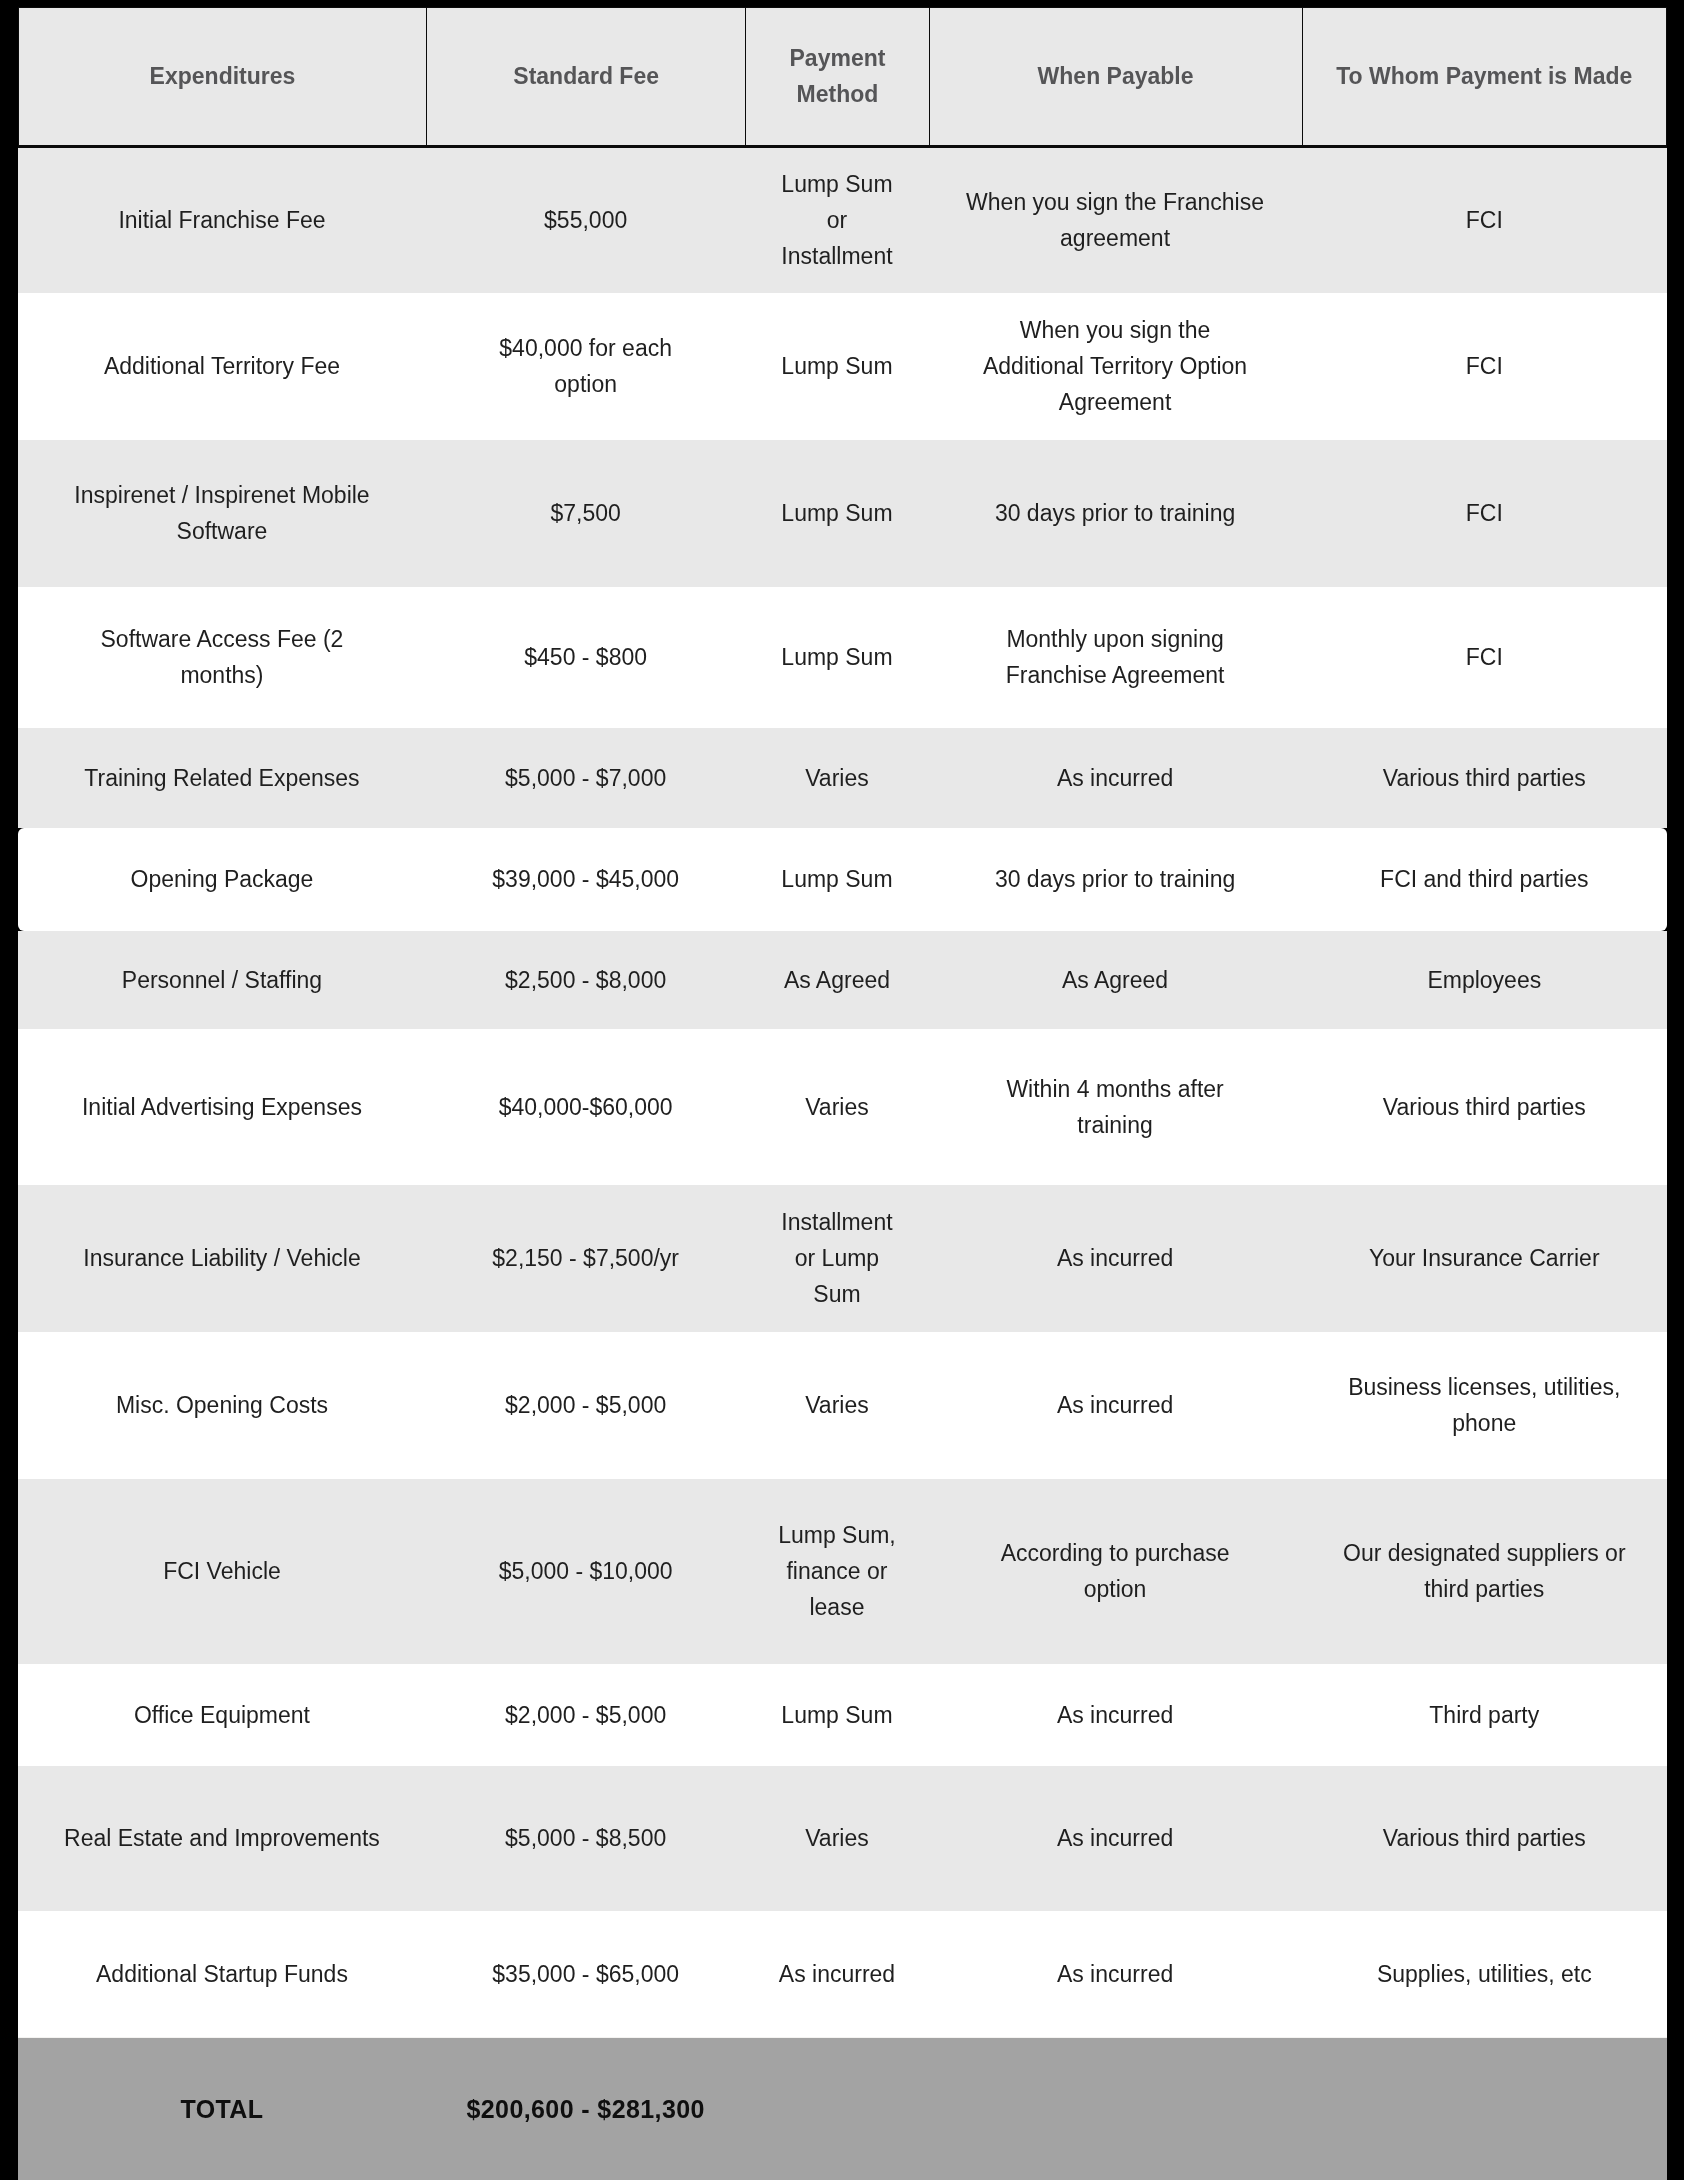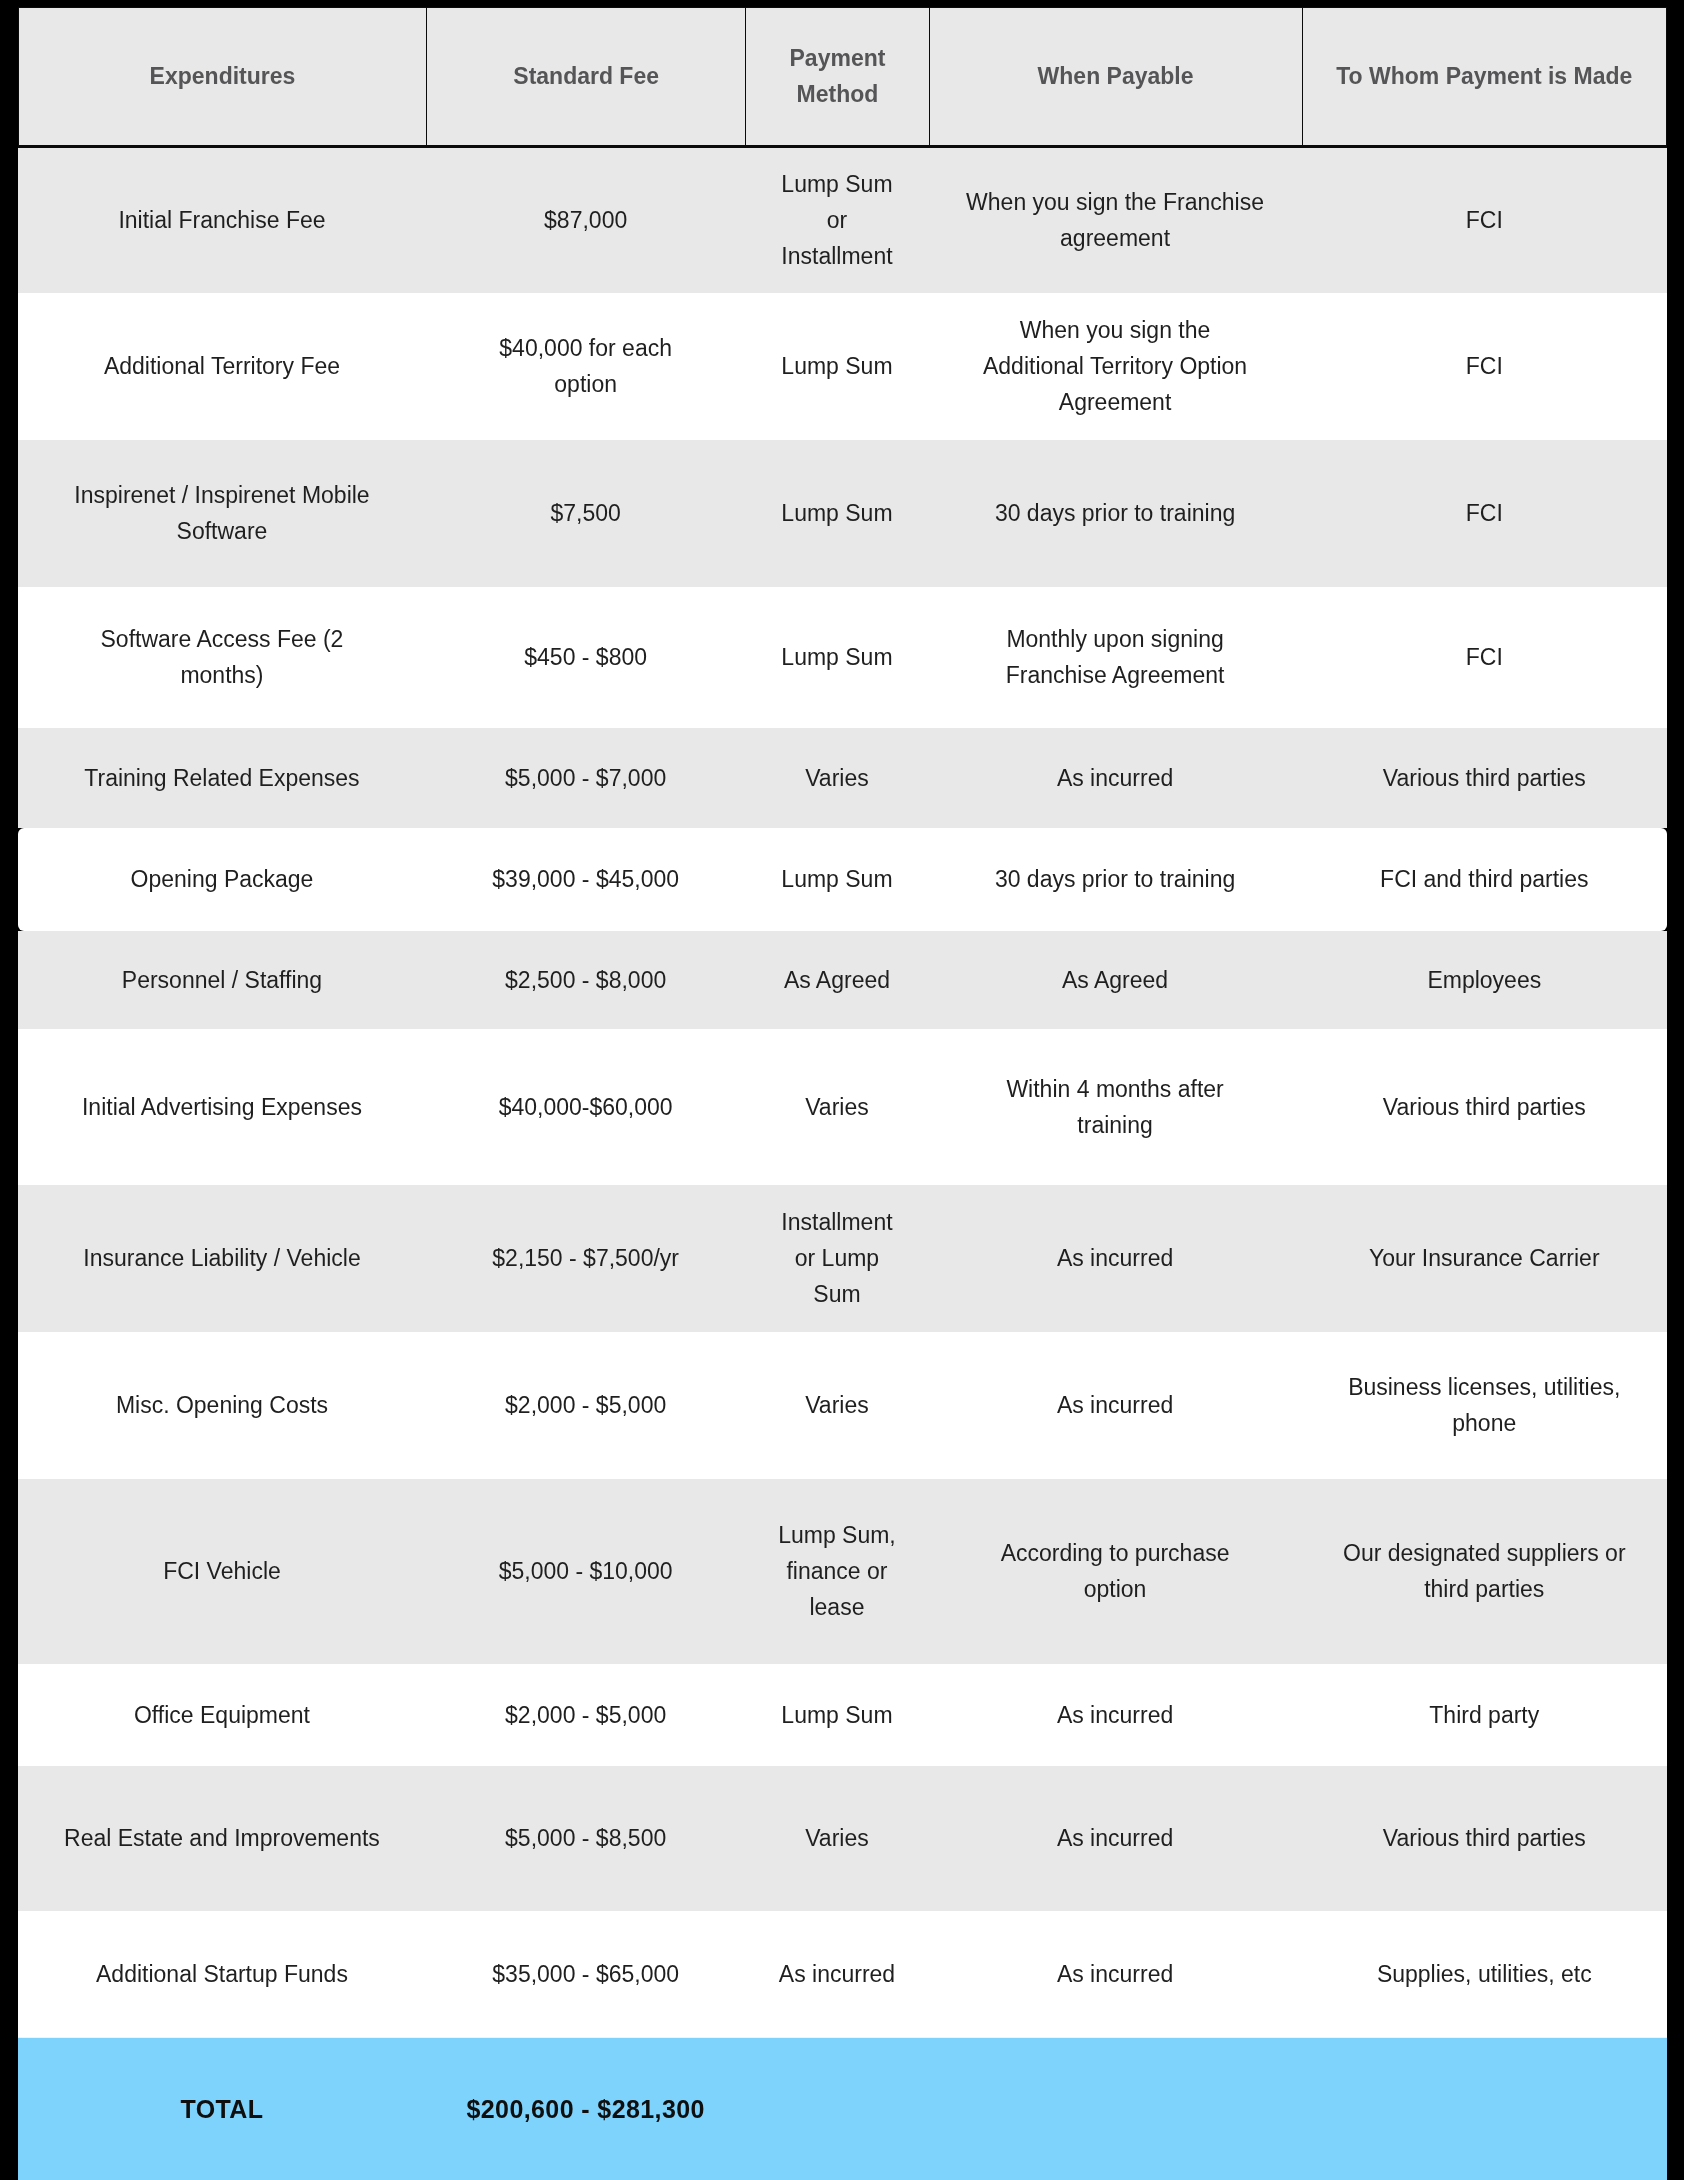--- a/index.html
+++ b/index.html
@@ -67,21 +67,21 @@
     font-size: 23px;
     line-height: 36px;
     color: #1f1f1f;
     white-space: pre-line;
     padding: 0 20.4px;
   }
   
   .total-row {
     display: flex;
     flex: 1 1 auto;
-    background: #7dd3fc;
+    background: #a3a3a3;
     border-top: 1.7px solid #f4f3f1;
   }
   .total-cell {
     box-sizing: border-box;
     display: flex;
     align-items: center;
     justify-content: center;
     text-align: center;
     font-weight: bold;
     font-size: 25px;
@@ -99,21 +99,21 @@
       <div class="header-cell c1">Expenditures</div>
       <div class="header-cell c2">Standard Fee</div>
       <div class="header-cell c3">Payment Method</div>
       <div class="header-cell c4">When Payable</div>
       <div class="header-cell c5">To Whom Payment is Made</div>
     </div>
 
     <div id="rows-container">
         <div class="row gray" style="height: 145px;">
     <div class="cell c1">Initial Franchise Fee</div>
-    <div class="cell c2">$87,000</div>
+    <div class="cell c2">$55,000</div>
     <div class="cell c3">Lump Sum
 or
 Installment</div>
     <div class="cell c4">When you sign the Franchise
 agreement</div>
     <div class="cell c5">FCI</div>
   </div>
         <div class="row white" style="height: 147px;">
     <div class="cell c1">Additional Territory Fee</div>
     <div class="cell c2">$40,000 for each

